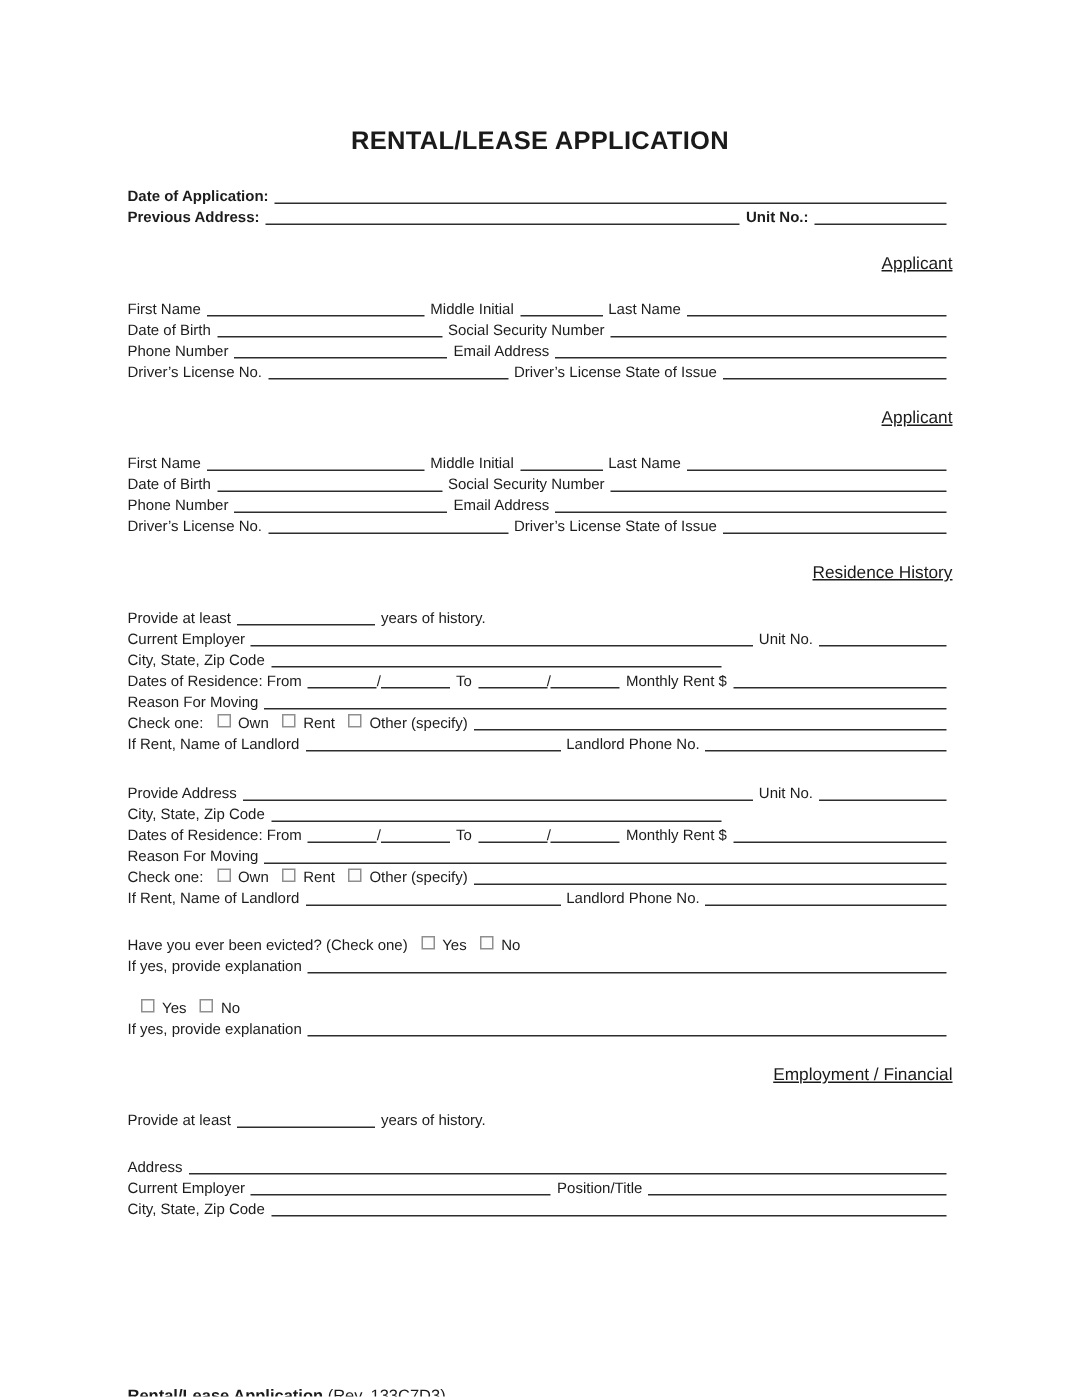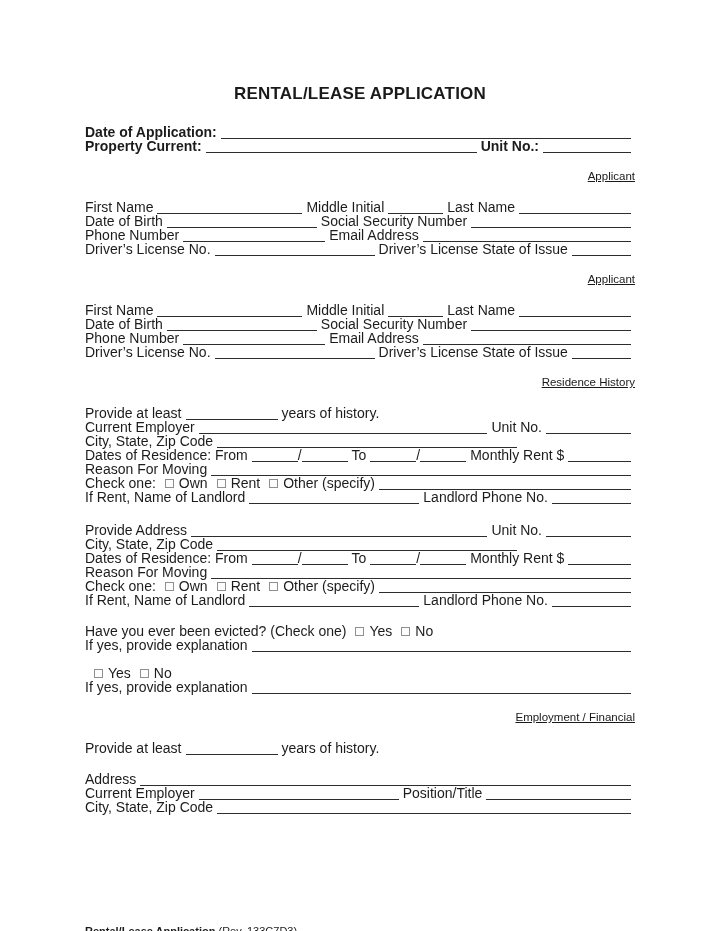--- a/index.html
+++ b/index.html
@@ -35,21 +35,21 @@
     text-align: right;
   }
   .group { margin-bottom: 17px; }
   .group.wide-b { margin-bottom: 19px; }
   .group.tight-b { margin-bottom: 14px; }
   .group.bold .lbl { font-weight: bold; }
   .row {
     display: flex;
     flex-wrap: nowrap;
     align-items: baseline;
-    font-size: 14px;
+    font-size: 10px;
     line-height: 14px;
     height: 14px;
   }
   .lbl {
     white-space: pre;
     flex: 0 0 auto;
   }
   .lbl.tight { margin: 0 -4px; position: relative; z-index: 1; }
   .blank {
     flex: 0 0 auto;
@@ -82,21 +82,21 @@
 
 <div class="page">
   <div class="doc-title">RENTAL/LEASE APPLICATION</div>
   <div>
       <div class="group bold">
         <div class="row">
           <span class="lbl">Date of Application:</span>
           <span class="blank grow"></span>
         </div>
         <div class="row">
-          <span class="lbl">Property Current:</span>
+          <span class="lbl">Previous Address:</span>
           <span class="blank grow"></span>
           <span class="lbl">Unit No.:</span>
           <span class="blank" style="width: 88px;"></span>
         </div>
       </div>
       <div class="heading">Applicant</div>
       <div class="group">
         <div class="row">
           <span class="lbl">First Name</span>
           <span class="blank" style="width: 145px;"></span>

